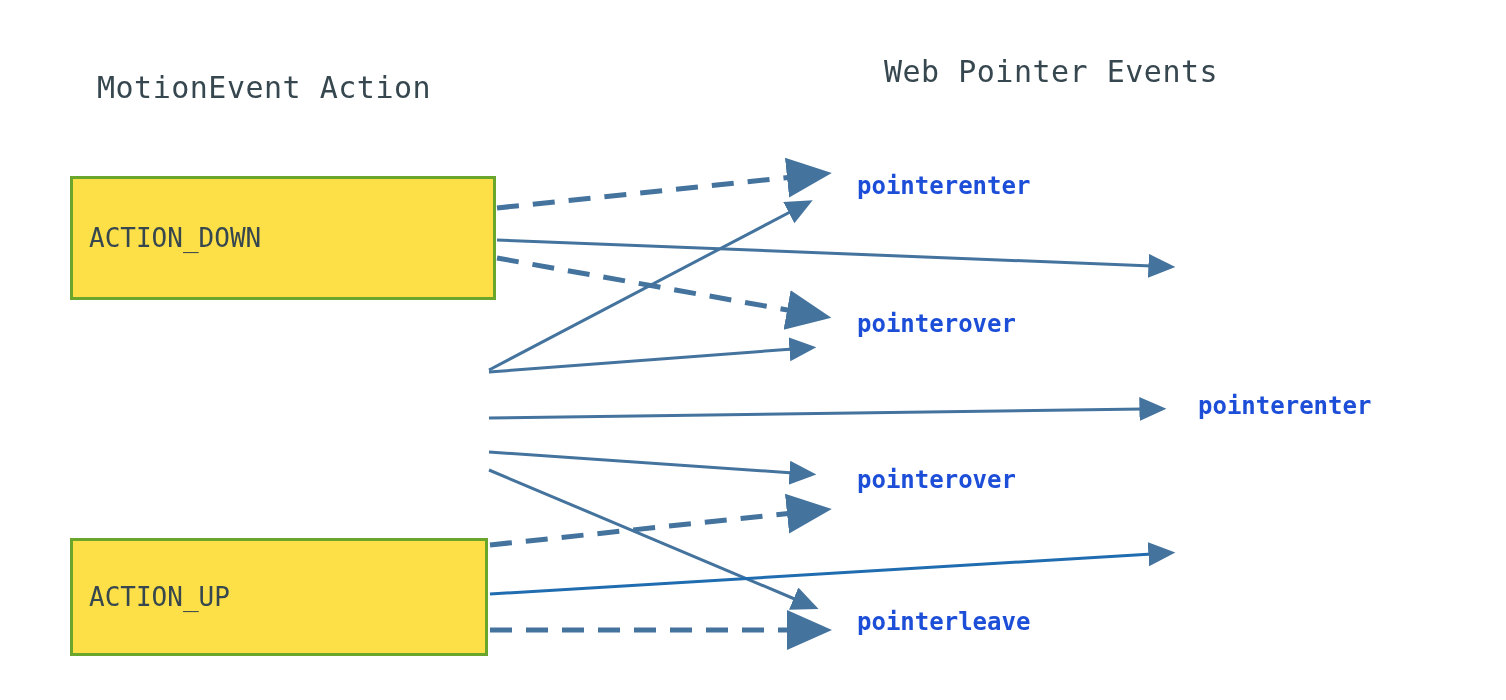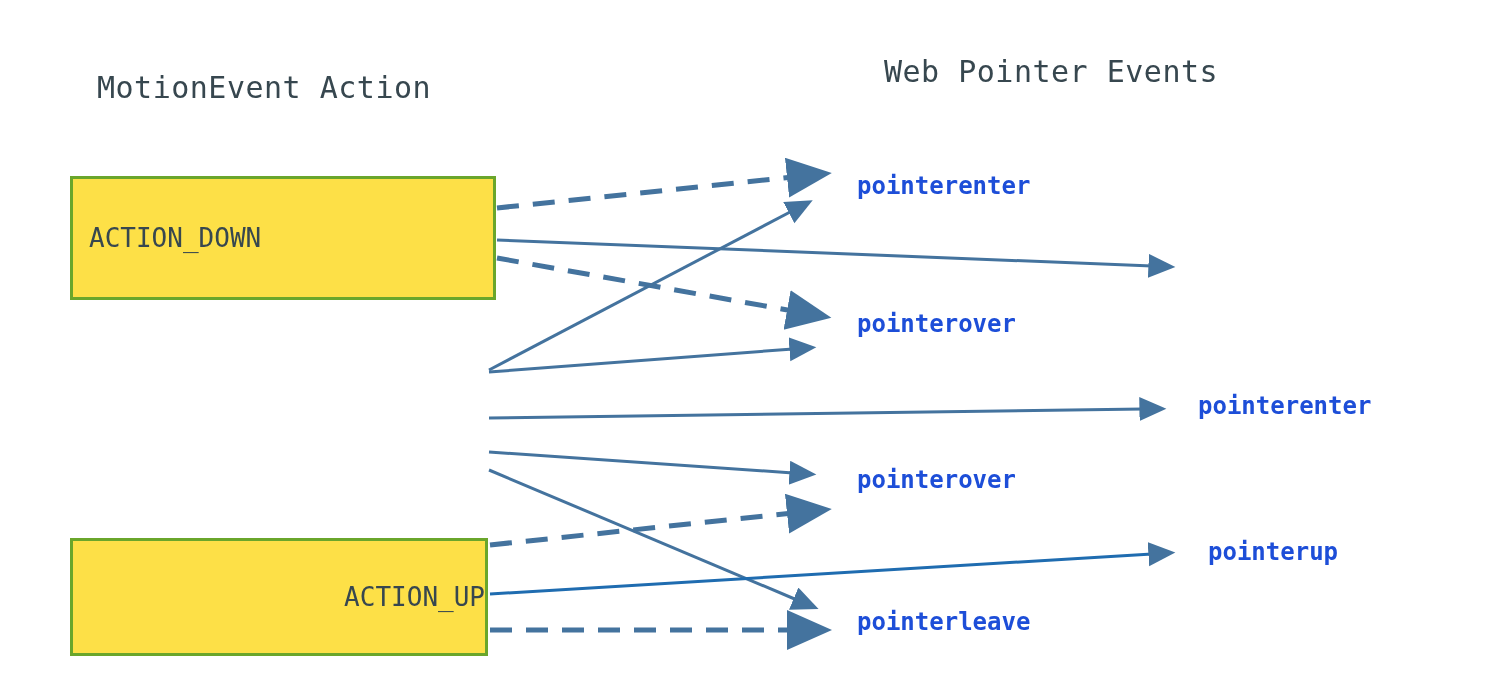--- a/index.html
+++ b/index.html
@@ -44,21 +44,21 @@
   }
   .action-box .line {
     color: #37474f;
     font-family: "DejaVu Sans Mono", "Liberation Mono", monospace;
     font-size: 26px;
     line-height: 37px;
     white-space: nowrap;
   }
   #box-down  { left: 70px; top: 176px; width: 426px; height: 124px; }
   #box-move  { left: 70px; top: 364px; width: 418px; height: 120px; }
-  #box-up    { left: 70px; top: 538px; width: 418px; height: 118px; align-items: flex-end; }
+  #box-up    { left: 70px; top: 538px; width: 418px; height: 118px; }
 
   .event-label {
     position: absolute;
     color: #1d4ed8;
     font-family: "DejaVu Sans Mono", "Liberation Mono", monospace;
     font-size: 24px;
     font-weight: bold;
     white-space: nowrap;
   }
   #lbl-pointerenter { left: 857px;  top: 172px; }
@@ -122,16 +122,15 @@
 
 
   <div class="action-box" id="box-up">
     <div class="line">ACTION_UP</div>
   </div>
 
   <div class="event-label" id="lbl-pointerenter">pointerenter</div>
   <div class="event-label" id="lbl-pointerover">pointerover</div>
   <div class="event-label" id="lbl-pointermove">pointerenter</div>
   <div class="event-label" id="lbl-pointerout">pointerover</div>
-  <div class="event-label" id="lbl-pointerup">pointerup</div>
   <div class="event-label" id="lbl-pointerleave">pointerleave</div>
 
 </div>
 
 </body></html>

